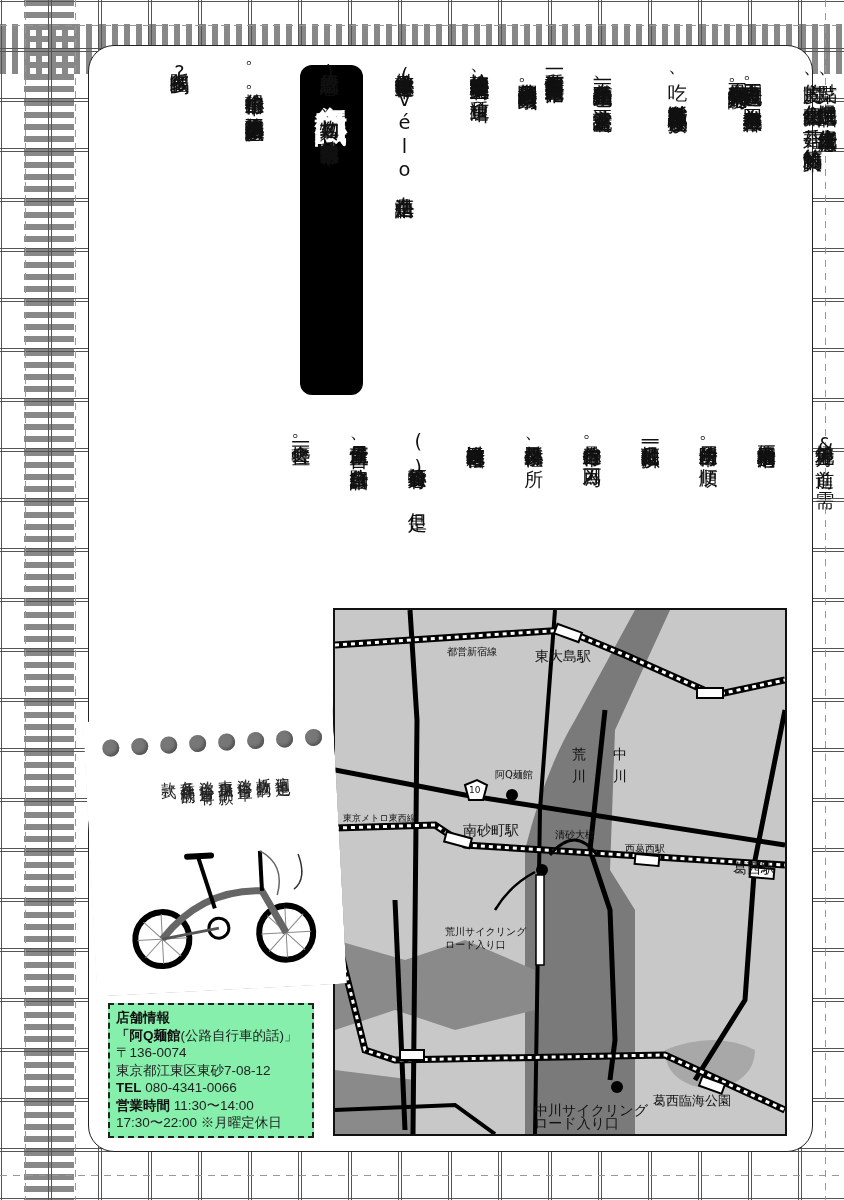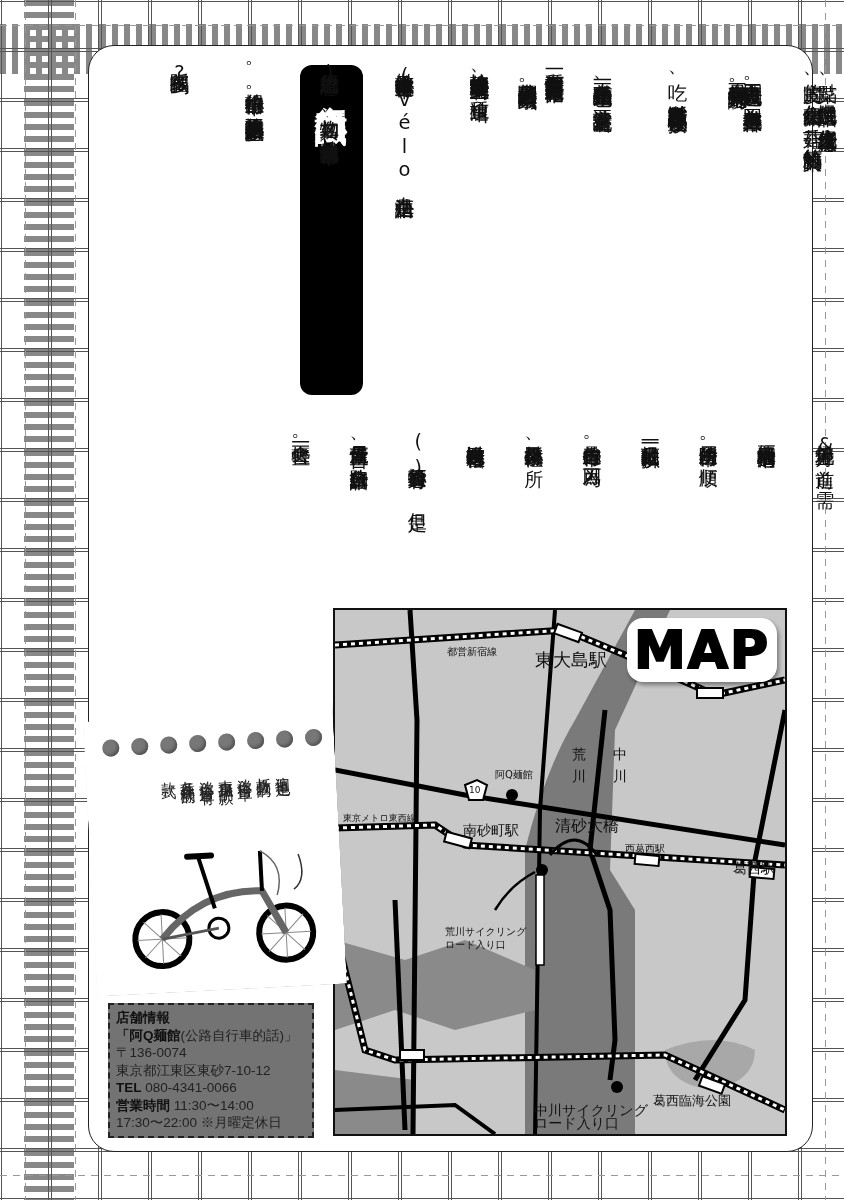--- a/index.html
+++ b/index.html
@@ -61,21 +61,21 @@
           background:#fff; transform:rotate(-3deg); transform-origin:0 0;
           box-shadow: 4px 6px 8px rgba(0,0,0,0.35); clip-path: polygon(0 6%, 100% 0, 100% 100%, 0 100%); }
   .note-holes { position:absolute; left:18px; top:36px; display:flex; gap:12px; }
   .note-hole { width:17px; height:17px; border-radius:50%; background:#777;
                box-shadow: inset -2px -2px 3px #555; }
   .note-text { position:absolute; writing-mode: vertical-rl; text-orientation: upright;
                font-size:15px; line-height:19px; letter-spacing:2px;
                font-family:"DejaVu Sans", sans-serif; color:#222; }
 
   .info-box { position:absolute; left:108px; top:1003px; width:206px; height:135px;
-              border:2px dashed #222; background:#737373; padding:4px 6px; box-sizing:border-box;
+              border:2px dashed #222; background:#86efac; padding:4px 6px; box-sizing:border-box;
               font-size:13.5px; line-height:17.5px; font-family:"Liberation Sans", sans-serif; color:#222; }
   .info-box .b { font-weight:bold; color:#111; }
   .info-line { white-space:nowrap; }
 </style>
 </head>
 <body>
 
 <div class="grid-dash-v" style="left:25px"></div>
 <div class="grid-dash-v" style="left:75px"></div>
 <div class="grid-dash-v" style="left:825px"></div>
@@ -184,34 +184,31 @@
     <circle cx="177" cy="185" r="6" fill="#000"></circle>
     <circle cx="207" cy="260" r="6" fill="#000"></circle>
     <rect x="201" y="265" width="8" height="90" fill="#fff" stroke="#000" stroke-width="1.5"></rect>
     <circle cx="282" cy="477" r="6" fill="#000"></circle>
     <path d="M160 300 Q175 275 200 262" stroke="#000" stroke-width="2.5" fill="none"></path>
 
     <path d="M215 245 Q240 215 262 245" stroke="#000" stroke-width="3" fill="none"></path>
 
     <polygon points="130,175 142,170 152,175 148,190 134,190" fill="#fff" stroke="#000" stroke-width="2"></polygon>
   </svg>
-  <div class="map-logo">
-      <span>MAP</span>
-    </div>
   <div class="map-label" style="left:112px; top:35px; font-size:10px;">都営新宿線</div>
-  <div class="map-label" style="left:200px; top:38px; font-size:18px;">東大島駅</div>
+  <div class="map-label" style="left:200px; top:38px; font-size:14px;">東大島駅</div>
   <div class="map-label" style="left:237px; top:136px; font-size:14px;">荒</div>
   <div class="map-label" style="left:237px; top:158px; font-size:14px;">川</div>
   <div class="map-label" style="left:278px; top:136px; font-size:14px;">中</div>
   <div class="map-label" style="left:278px; top:158px; font-size:14px;">川</div>
   <div class="map-label" style="left:160px; top:158px; font-size:10px;">阿Q麺館</div>
   <div class="map-label" style="left:134px; top:175px; font-size:9px;">10</div>
   <div class="map-label" style="left:8px; top:202px; font-size:9px;">東京メトロ東西線</div>
   <div class="map-label" style="left:116px; top:212px; font-size:14px;margin-left:12px;">南砂町駅</div>
-  <div class="map-label" style="left:220px; top:206px; font-size:16px;">清砂大橋</div>
+  <div class="map-label" style="left:220px; top:218px; font-size:10px;">清砂大橋</div>
   <div class="map-label" style="left:290px; top:232px; font-size:10px;">西葛西駅</div>
   <div class="map-label" style="left:398px; top:250px; font-size:14px;">葛西駅</div>
   <div class="map-label" style="left:110px; top:287px; font-size:10px; line-height:13px;margin-top:28px;">
     <div>荒川サイクリング</div>
     <div>ロード入り口</div>
   </div>
   <div class="map-label" style="left:199px; top:494px; font-size:14px; line-height:13px;">
     <div>中川サイクリング</div>
     <div>ロード入り口</div>
   </div>
@@ -261,17 +258,17 @@
     <circle cx="95" cy="80" r="10" fill="none" stroke="#000" stroke-width="3"></circle>
     <line x1="38" y1="88" x2="95" y2="80" stroke="#555" stroke-width="3"></line>
     <path d="M178 10 Q186 35 172 45" stroke="#333" stroke-width="1.5" fill="none"></path>
   </svg>
 </div>
 
 <div class="info-box">
   <div class="info-line b">店舗情報</div>
   <div class="info-line"><span class="b">「阿Q麺館</span><span>(公路自行車的話)」</span></div>
   <div class="info-line">〒136-0074</div>
-  <div class="info-line">東京都江東区東砂7-10-12</div>
+  <div class="info-line">東京都江東区東砂7-08-12</div>
   <div class="info-line"><span class="b">TEL</span> <span>080-4341-0066</span></div>
   <div class="info-line"><span class="b">営業時間</span> <span>11:30〜14:00</span></div>
   <div class="info-line"><span>17:30〜22:00</span> <span>※月曜定休日</span></div>
 </div>
 
 </body></html>

